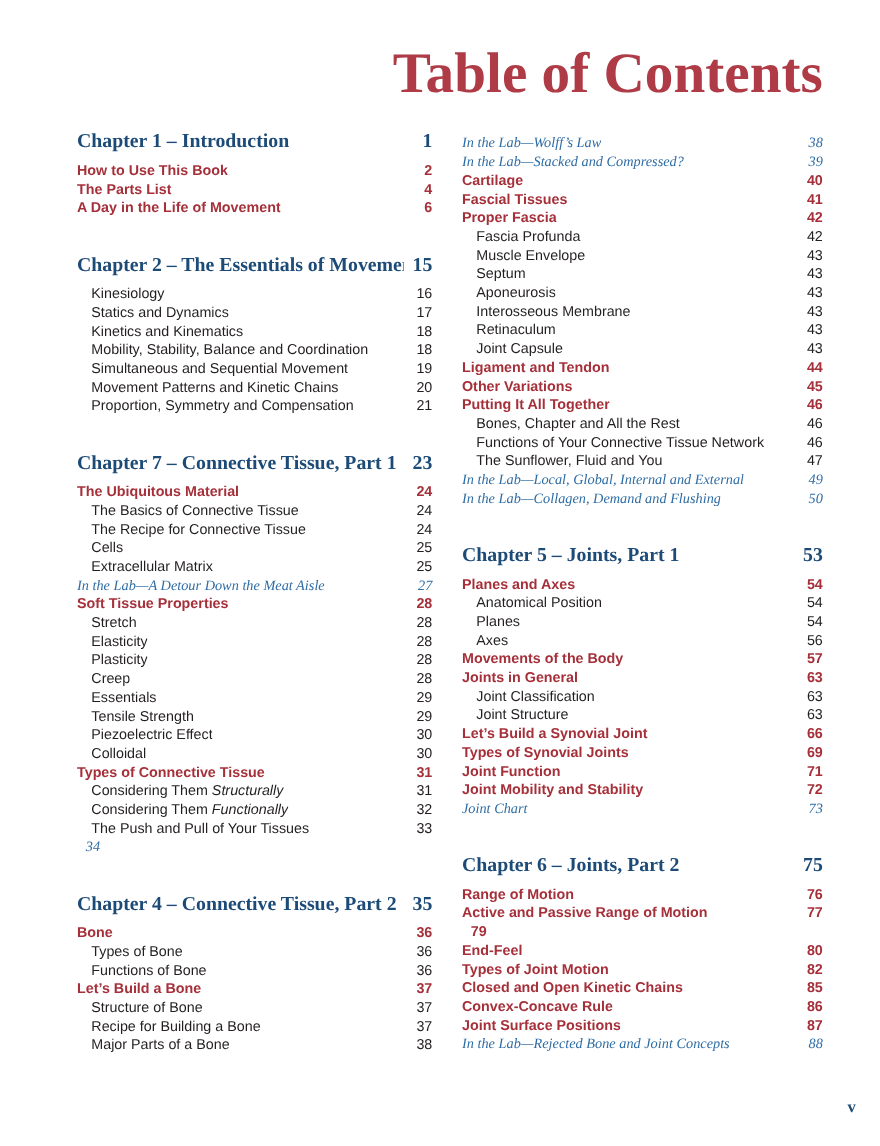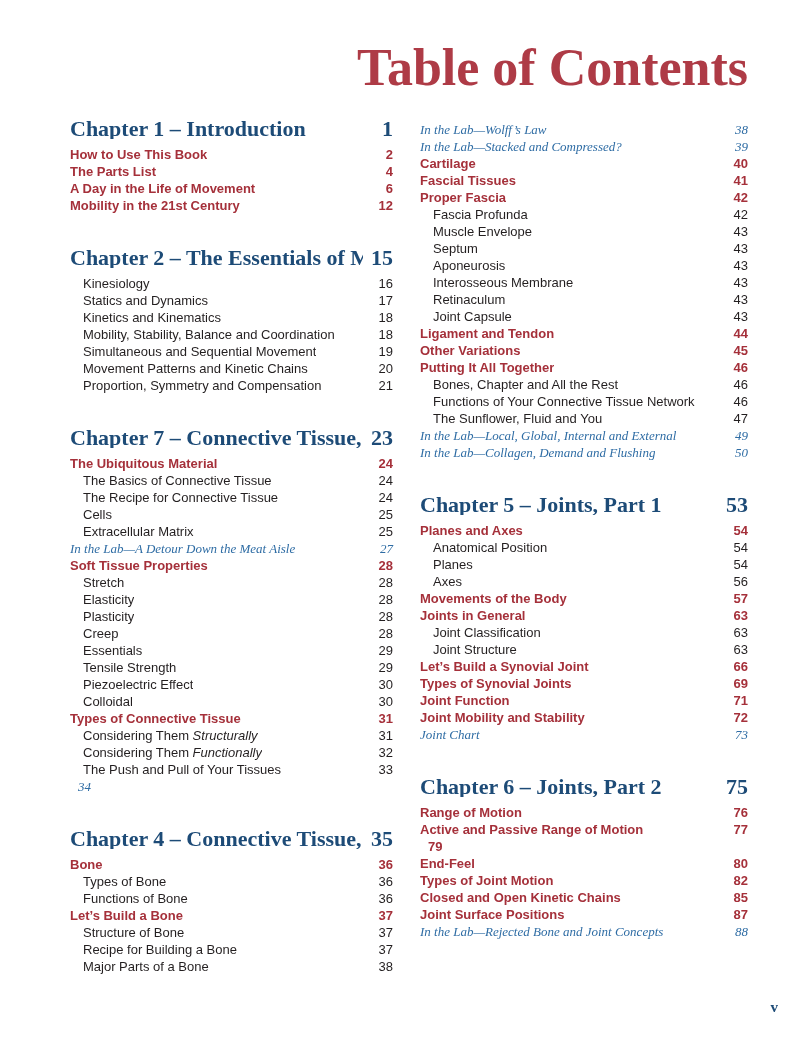--- a/index.html
+++ b/index.html
@@ -43,21 +43,21 @@
     align-items:baseline;
     font-size:13px;
     line-height:17px;
     color:var(--body-black);
   }
   .row .label{white-space:nowrap;overflow:hidden;}
   .row .pg{margin-left:8px;text-align:right;}
   .row-chapter{
     font-family:"Liberation Serif",serif;
     font-weight:bold;
-    font-size:22px;
+    font-size:18px;
     line-height:21px;
     color:var(--chapter-blue);
     margin-top:33px;
     margin-bottom:7px;
   }
   .col .row-chapter:first-child{margin-top:0;}
   .row-h{
     font-weight:bold;
     color:var(--heading-red);
   }
@@ -95,24 +95,20 @@
           <span class="pg">2</span>
         </div>
         <div class="row row-h">
           <span class="label"><span>The Parts List</span></span>
           <span class="pg">4</span>
         </div>
         <div class="row row-h">
           <span class="label"><span>A Day in the Life of Movement</span></span>
           <span class="pg">6</span>
         </div>
-        <div class="row row-h">
-          <span class="label"><span>Mobility in the 21st Century</span></span>
-          <span class="pg">12</span>
-        </div>
         <div class="row row-chapter">
           <span class="label"><span>Chapter 2 – The Essentials of Movement</span></span>
           <span class="pg">15</span>
         </div>
         <div class="row row-sub">
           <span class="label"><span>Kinesiology</span></span>
           <span class="pg">16</span>
         </div>
         <div class="row row-sub">
           <span class="label"><span>Statics and Dynamics</span></span>
@@ -410,20 +406,24 @@
           <span class="label"><span>End-Feel</span></span>
           <span class="pg">80</span>
         </div>
         <div class="row row-h">
           <span class="label"><span>Types of Joint Motion</span></span>
           <span class="pg">82</span>
         </div>
         <div class="row row-h">
           <span class="label"><span>Closed and Open Kinetic Chains</span></span>
           <span class="pg">85</span>
+        </div>
+        <div class="row row-h">
+          <span class="label"><span>Convex-Concave Rule</span></span>
+          <span class="pg">86</span>
         </div>
         <div class="row row-h">
           <span class="label"><span>Joint Surface Positions</span></span>
           <span class="pg">87</span>
         </div>
         <div class="row row-lab">
           <span class="label"><span>In the Lab—Rejected Bone and Joint Concepts</span></span>
           <span class="pg">88</span>
         </div>
       </div>

